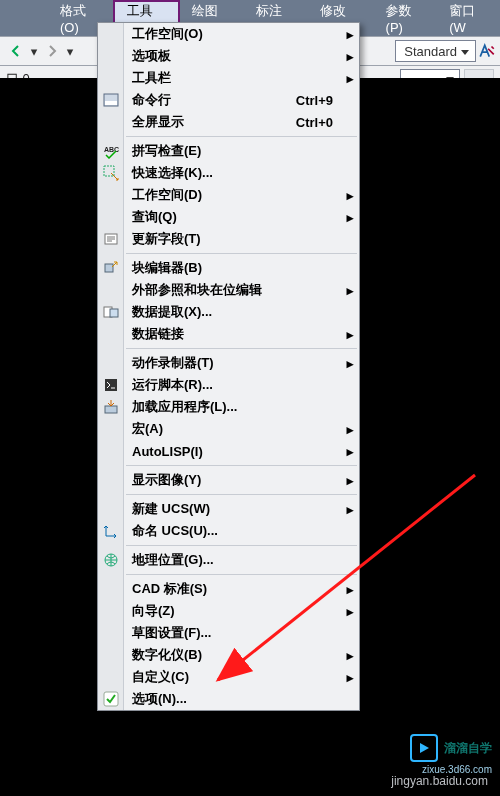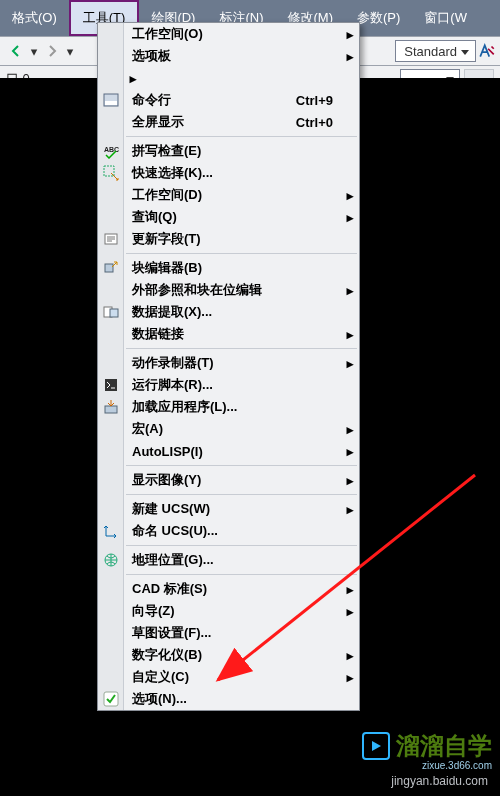--- a/index.html
+++ b/index.html
@@ -1,18 +1,18 @@
 <!DOCTYPE html>
 <html><head>
 <meta charset="utf-8">
 <style>
 * { margin: 0; padding: 0; box-sizing: border-box; font-family: "Microsoft YaHei", Arial, sans-serif; }
 body { width: 500px; height: 796px; background: #000; overflow: hidden; position: relative; }
 
-.menubar { background: #6c7a8e; height: 36px; display: flex; align-items: stretch; font-size: 13px; color: #fff; }
+.menubar { background: #6c7a8e; height: 36px; display: flex; align-items: stretch; font-size: 13px; color: #fff; padding-left: 48px; }
 .menubar-item { padding: 2px 12px; display: flex; align-items: center; cursor: pointer; }
 .menubar-item.active { background: #d9e2f2; color: #000; border: 2px solid #701a75; }
 
 .toolbar { background: #f0f1f3; height: 30px; border-top: 1px solid #9da3ad; border-bottom: 1px solid #9da3ad; display: flex; align-items: center; padding: 0 4px; font-size: 13px; color: #333; }
 .toolbar .arrow-btn { width: 24px; height: 22px; display: flex; align-items: center; justify-content: center; border: 1px solid transparent; }
 .toolbar .dd { width: 12px; text-align: center; }
 .toolbar .spacer { flex: 1; }
 .toolbar .style-select { background: #fff; border: 1px solid #7a8294; height: 22px; padding: 0 18px 0 8px; display: flex; align-items: center; position: relative; }
 .toolbar .style-select::after { content: ""; position: absolute; right: 6px; top: 9px; border-left: 4px solid transparent; border-right: 4px solid transparent; border-top: 5px solid #333; }
 .toolbar-icon { width: 18px; height: 18px; margin-left: 2px; }
@@ -33,21 +33,21 @@
 .menu-item .mi-accel { padding-right: 8px; z-index: 2; }
 .menu-item .mi-sub { width: 18px; text-align: center; z-index: 2; }
 .menu-sep { height: 1px; background: #c8ccd3; margin: 3px 2px 3px 28px; }
 
 .svg-icon { width: 16px; height: 16px; }
 
 .arrow-annot { position: absolute; z-index: 20; pointer-events: none; }
 
 .watermark { position: absolute; right: 8px; bottom: 34px; z-index: 30; display: flex; align-items: center; gap: 6px; }
 .watermark .play { width: 28px; height: 28px; border: 2px solid #2fb6ff; border-radius: 4px; display: flex; align-items: center; justify-content: center; }
-.watermark .txt { color: #4d7c0f; font-size: 24px; font-weight: bold; }
+.watermark .txt { color: #0f766e; font-size: 12px; font-weight: bold; }
 .watermark .sub { position: absolute; right: 0; top: 30px; color: #9fcfe8; font-size: 10px; }
 .source { position: absolute; right: 12px; bottom: 8px; color: #bcbfc4; font-size: 12px; z-index: 30; }
 </style>
 </head>
 <body>
 
 <div class="menubar">
   <div class="menubar-item">
       <span>格式(O)</span>
     </div>
@@ -112,20 +112,21 @@
       <span class="mi-label">工作空间(O)</span>
       <span class="mi-sub">▸</span>
     </div>
   <div class="menu-item">
       <span class="mi-icon"></span>
       <span class="mi-label">选项板</span>
       <span class="mi-sub">▸</span>
     </div>
   <div class="menu-item">
       <span class="mi-icon"></span>
+      <span class="mi-label">工具栏</span>
       <span class="mi-sub">▸</span>
     </div>
   <div class="menu-item">
       <span class="mi-icon">
         <svg class="svg-icon" viewBox="0 0 16 16">
           <rect x="1" y="2" width="14" height="12" fill="#cfd9e6" stroke="#5a6a82"></rect>
           <rect x="2" y="9" width="12" height="4" fill="#fff"></rect>
         </svg>
       </span>
       <span class="mi-label">命令行</span>

